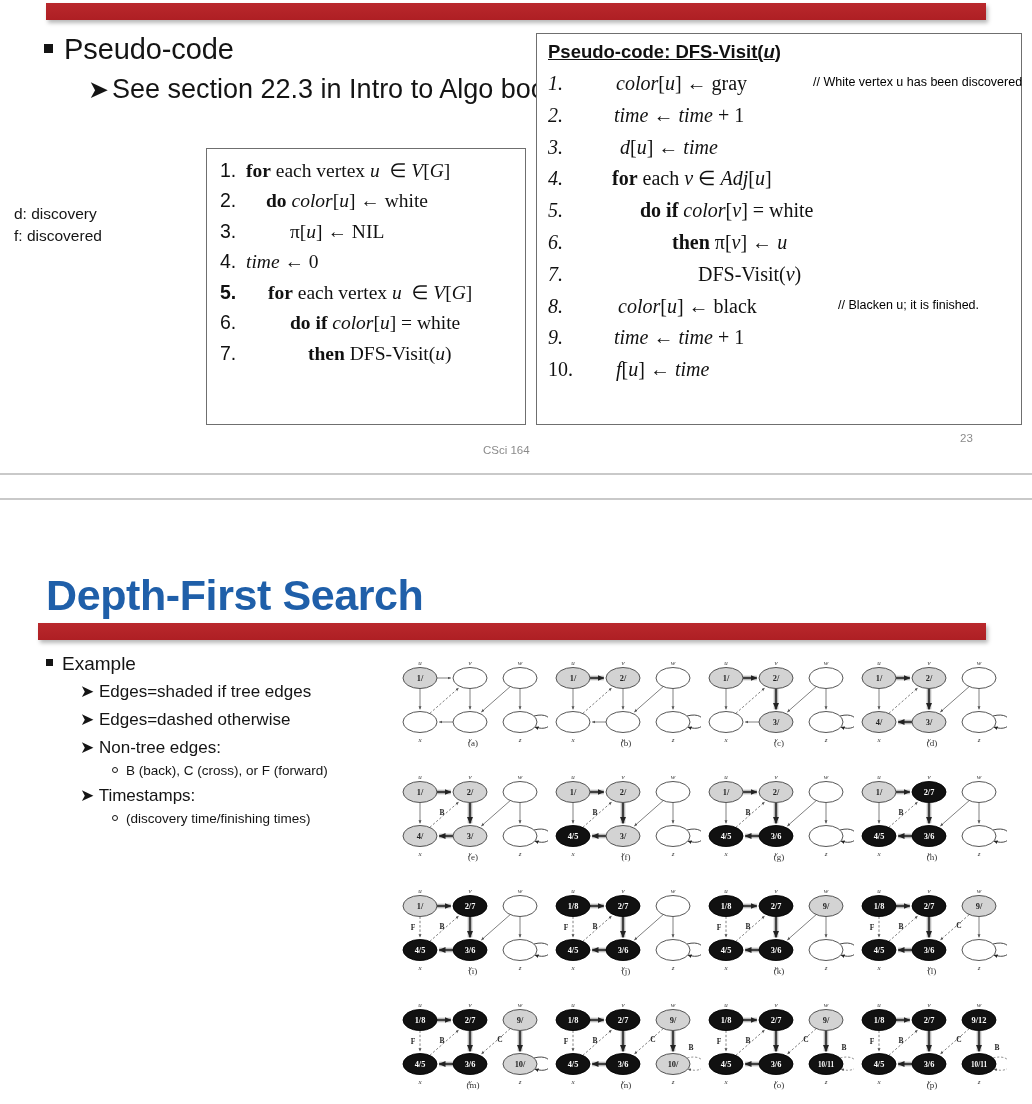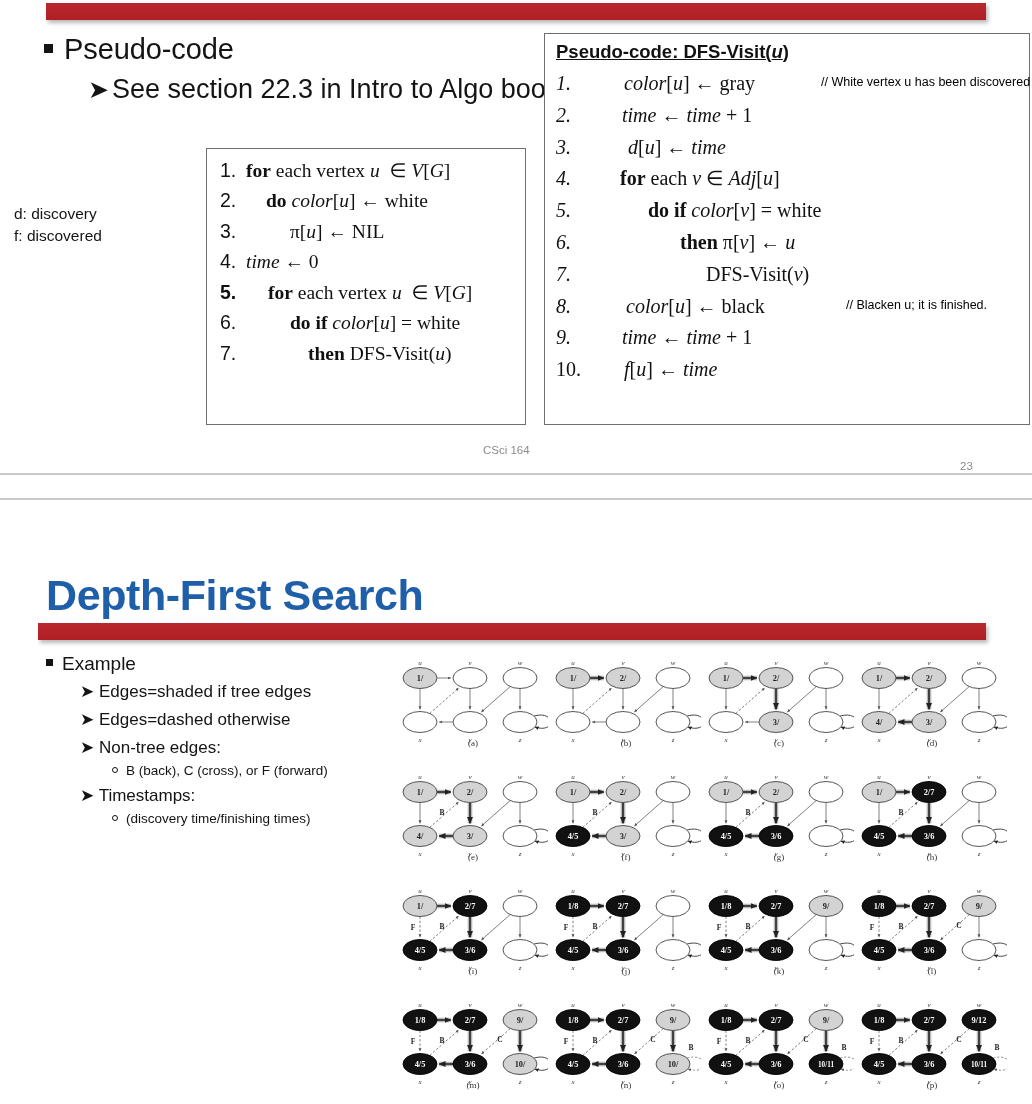--- a/index.html
+++ b/index.html
@@ -79,21 +79,20 @@
   #box-dfs .hdr { font-size:19.5px; margin-bottom:8px; }
   #box-dfs .codeline { margin-bottom:4.5px; line-height:1.33; }
   #box-dfs .num { width:26px; }
 
   
   #box-visit {
     left:536px; top:33px; width:486px; height:392px;
     padding:7px 0 0 11px;
     font-size:20px;
     font-family:"Liberation Serif", serif;
-    margin-left:8px;
   }
   #box-visit .hdr {
     font-family:"Liberation Sans", sans-serif;
     font-size:18.5px; margin-bottom:7px;
   }
   #box-visit .codeline { margin-bottom:5px; line-height:1.34; position:relative; }
   #box-visit .num { width:46px; font-style:italic; }
   #box-visit .num.up { font-style:normal; }
   #box-visit .cmt {
     position:absolute; font-size:12.5px;
@@ -233,21 +232,21 @@
         <span class="num">9.</span>
         <span class="txt" style="padding-left:20px;"><i>time</i> ← <i>time</i> + 1</span>
       </div>
     <div class="codeline">
         <span class="num up">10.</span>
         <span class="txt" style="padding-left:22px;"><i>f</i>[<i>u</i>] ← <i>time</i></span>
       </div>
   </div>
 
   <div class="footer-course" style="left:483px; top:444px;">CSci 164</div>
-  <div class="footer-num" style="left:960px; top:460px;">23</div>
+  <div class="footer-num" style="left:960px; top:432px;">23</div>
 
   <div class="sep" style="top:473px;"></div>
   <div class="sep" style="top:498px;"></div>
 </div>
 
 <div id="slide2">
 
   <h1 id="s2-title">Depth-First Search</h1>
 
   <div class="redbar" style="left:38px; top:123px; width:948px;"></div>

